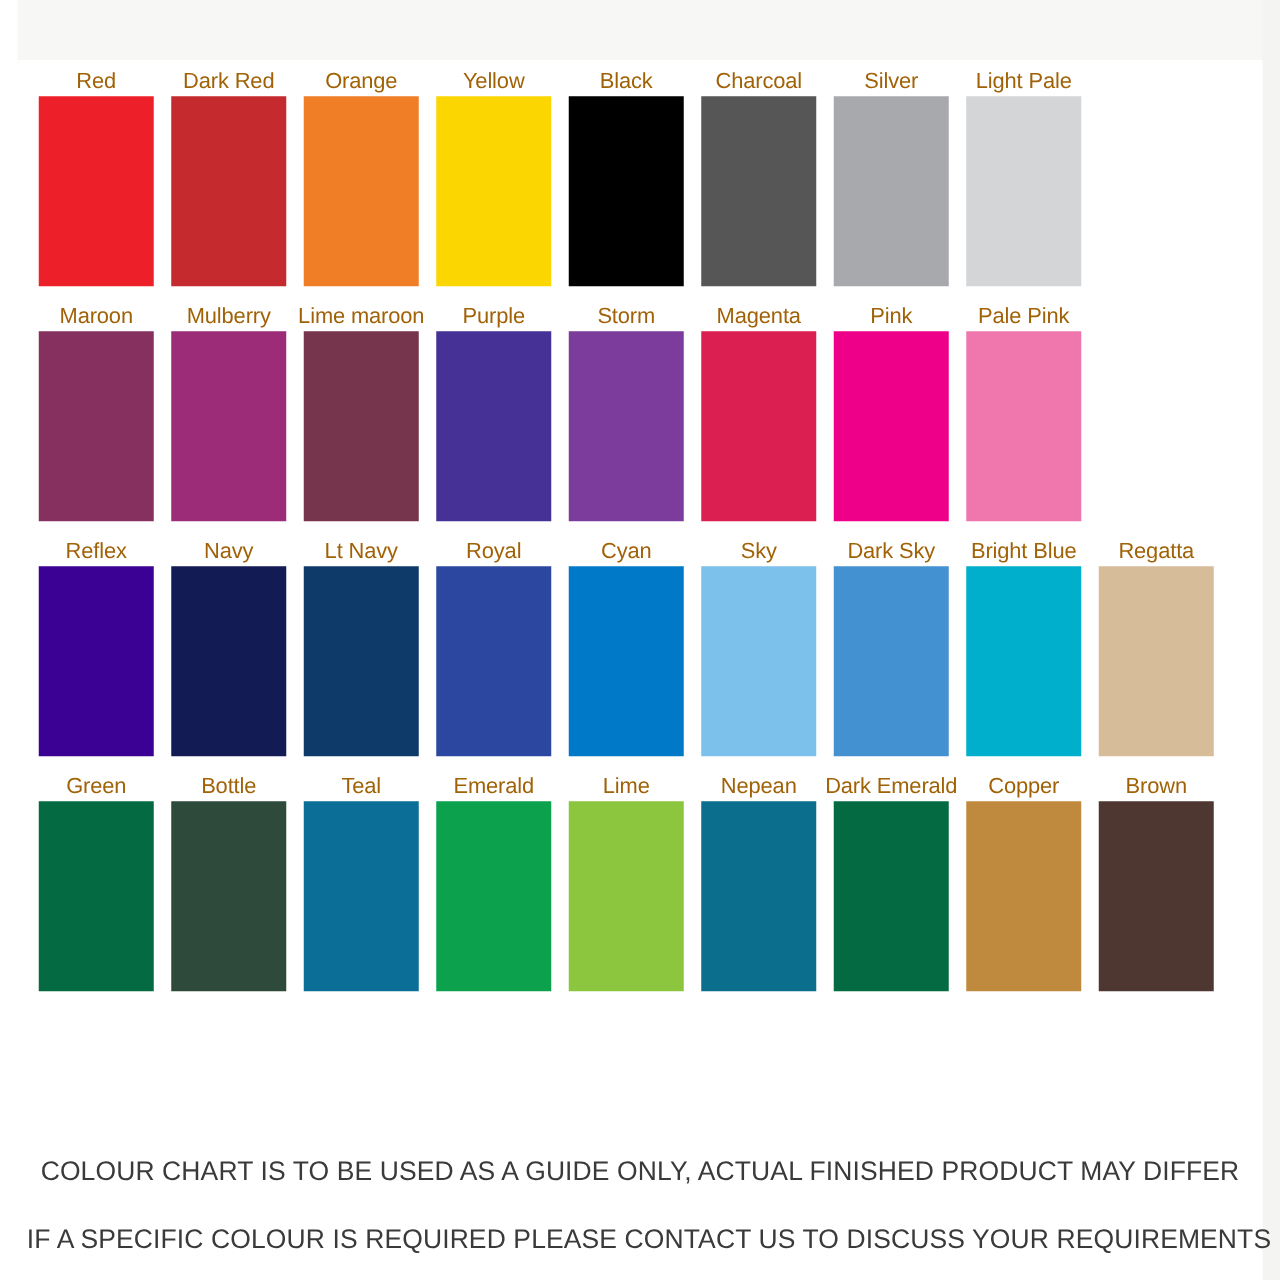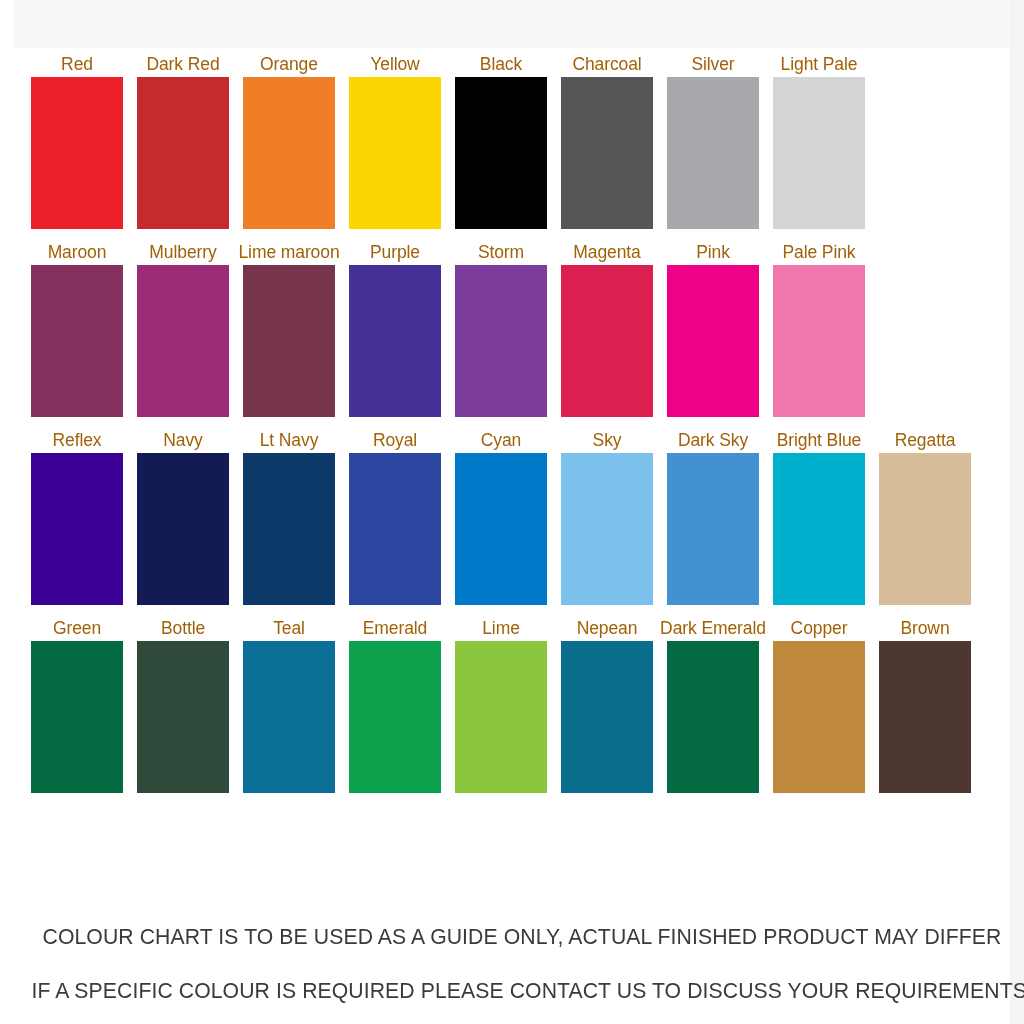--- a/index.html
+++ b/index.html
@@ -70,21 +70,21 @@
   }
 
   .swatch-chip {
     width: 92px;
     height: 152px;
     display: block;
   }
 
   #footer-notes {
     position: absolute;
-    left: 10px;
+    left: 0;
     top: 862px;
     width: 996px;
     text-align: center;
   }
 
   .footer-line {
     font-family: "Liberation Sans", sans-serif;
     font-size: 21.5px;
     letter-spacing: 0.1px;
     color: #3a3a3a;

